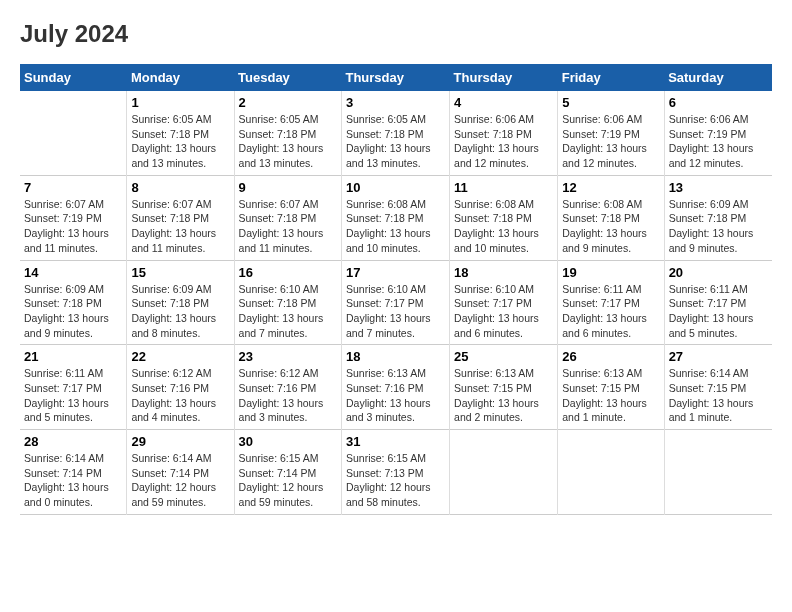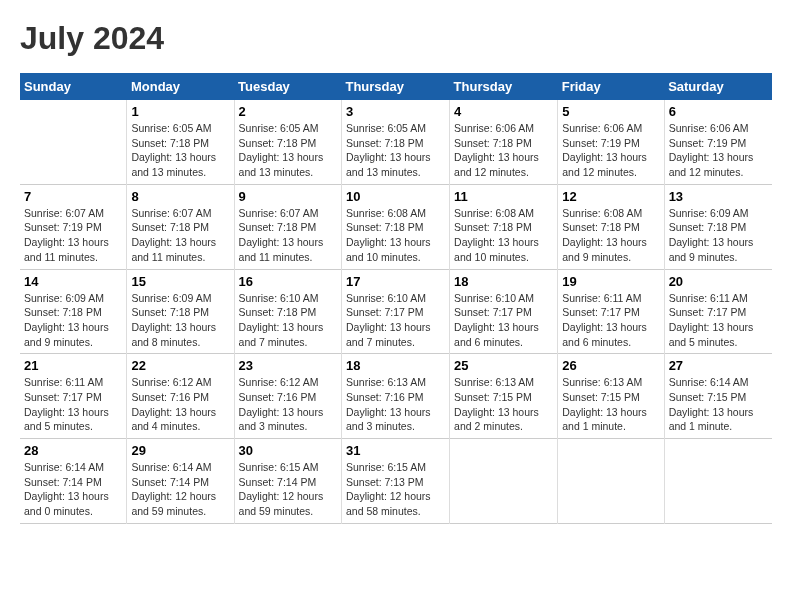--- a/index.html
+++ b/index.html
@@ -22,21 +22,21 @@
       gap: 4px;
     }
     .logo-icon {
       width: 28px;
       height: 28px;
     }
     .title-block {
       text-align: right;
     }
     .month-title {
-      font-size: 32px;
+      font-size: 24px;
       font-weight: bold;
       color: #333;
     }
     .location-title {
       font-size: 16px;
       color: #555;
     }
     table {
       width: 100%;
       border-collapse: collapse;

